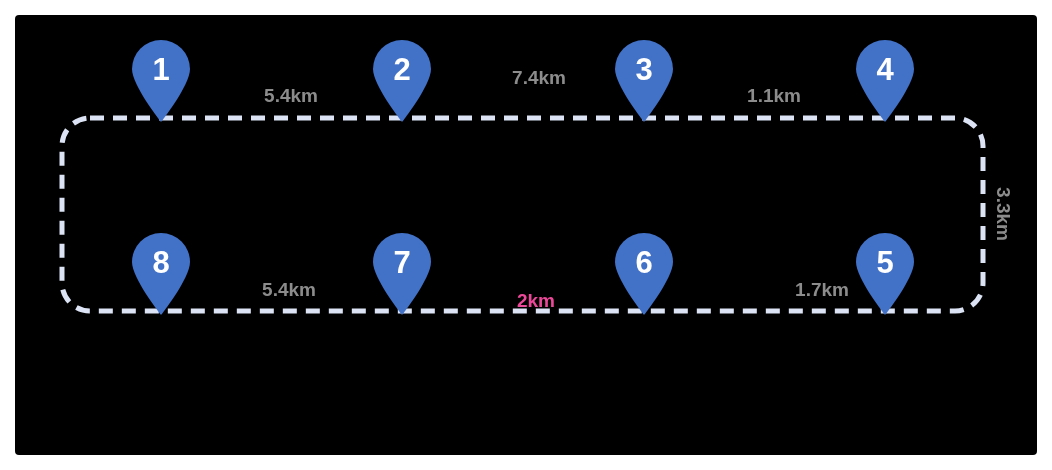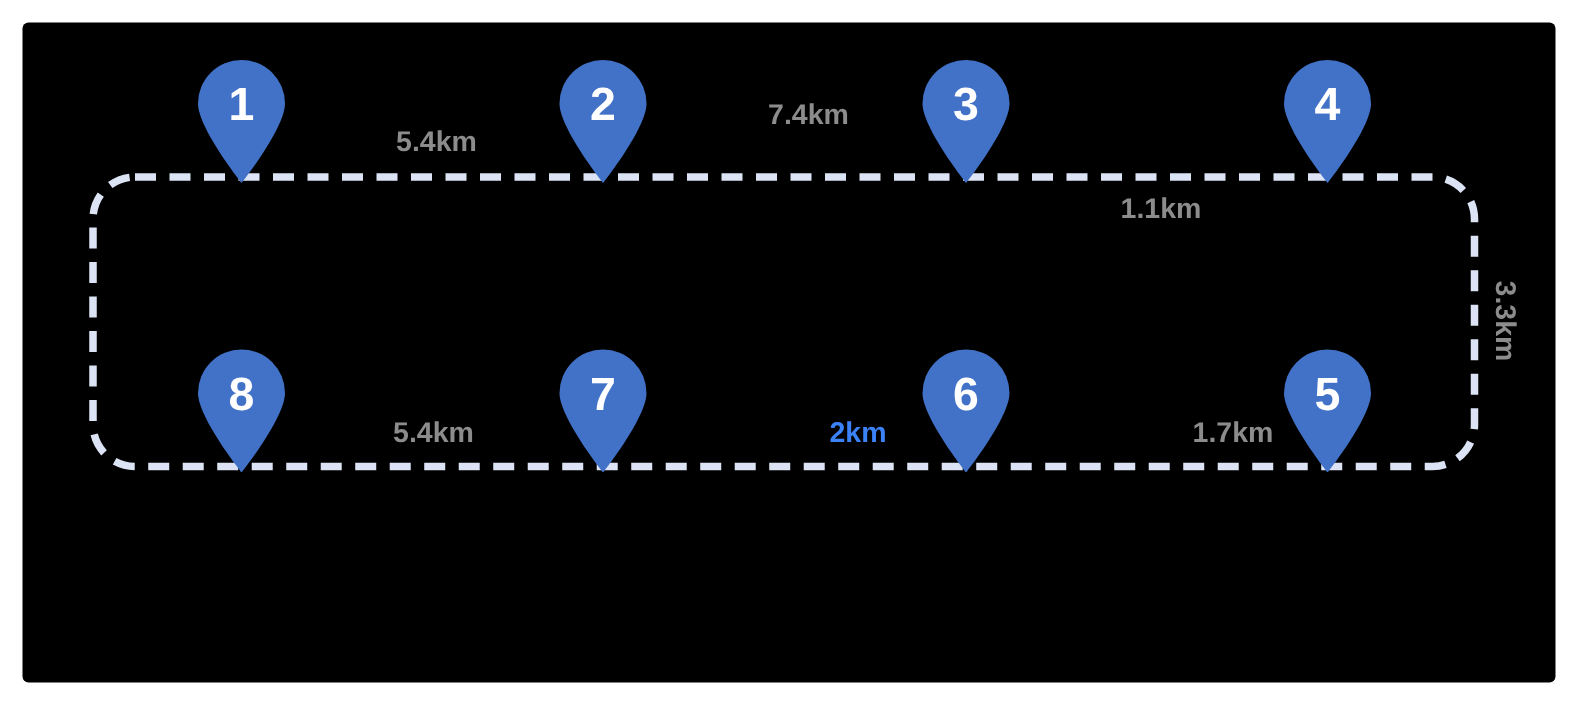--- a/index.html
+++ b/index.html
@@ -149,20 +149,20 @@
         <svg class="pin-svg" viewBox="0 0 66 86" width="66" height="86">
           <path fill="#4272c8" d="M33 86 C33 86 4 49.5 4 33 A29 29 0 1 1 62 33 C62 49.5 33 86 33 86 Z"></path>
         </svg>
         <span class="pin-label">8</span>
       </div>
     </div>
 
   <div id="labels-layer">
       <div class="dist-label" style="left: 291px; top: 95px; color: rgb(140, 140, 140);">5.4km</div>
       <div class="dist-label" style="left: 539px; top: 77px; color: rgb(140, 140, 140);">7.4km</div>
-      <div class="dist-label" style="left: 774px; top: 95px; color: rgb(140, 140, 140); margin-top: 45px;">1.1km</div>
+      <div class="dist-label" style="left: 774px; top: 95px; color: rgb(140, 140, 140);">1.1km</div>
       <div class="dist-label vertical" style="left: 1003px; top: 214px; color: rgb(140, 140, 140);">3.3km</div>
       <div class="dist-label" style="left: 774px; top: 289px; color: rgb(140, 140, 140); margin-left: 48px;">1.7km</div>
-      <div class="dist-label" style="left: 536px; top: 289px; color: #3b82f6; margin-left: 36px;">2km</div>
+      <div class="dist-label" style="left: 536px; top: 300px; color: #ec4899;">2km</div>
       <div class="dist-label" style="left: 289px; top: 289px; color: rgb(140, 140, 140);">5.4km</div>
     </div>
 
 </div>
 
 </body></html>

